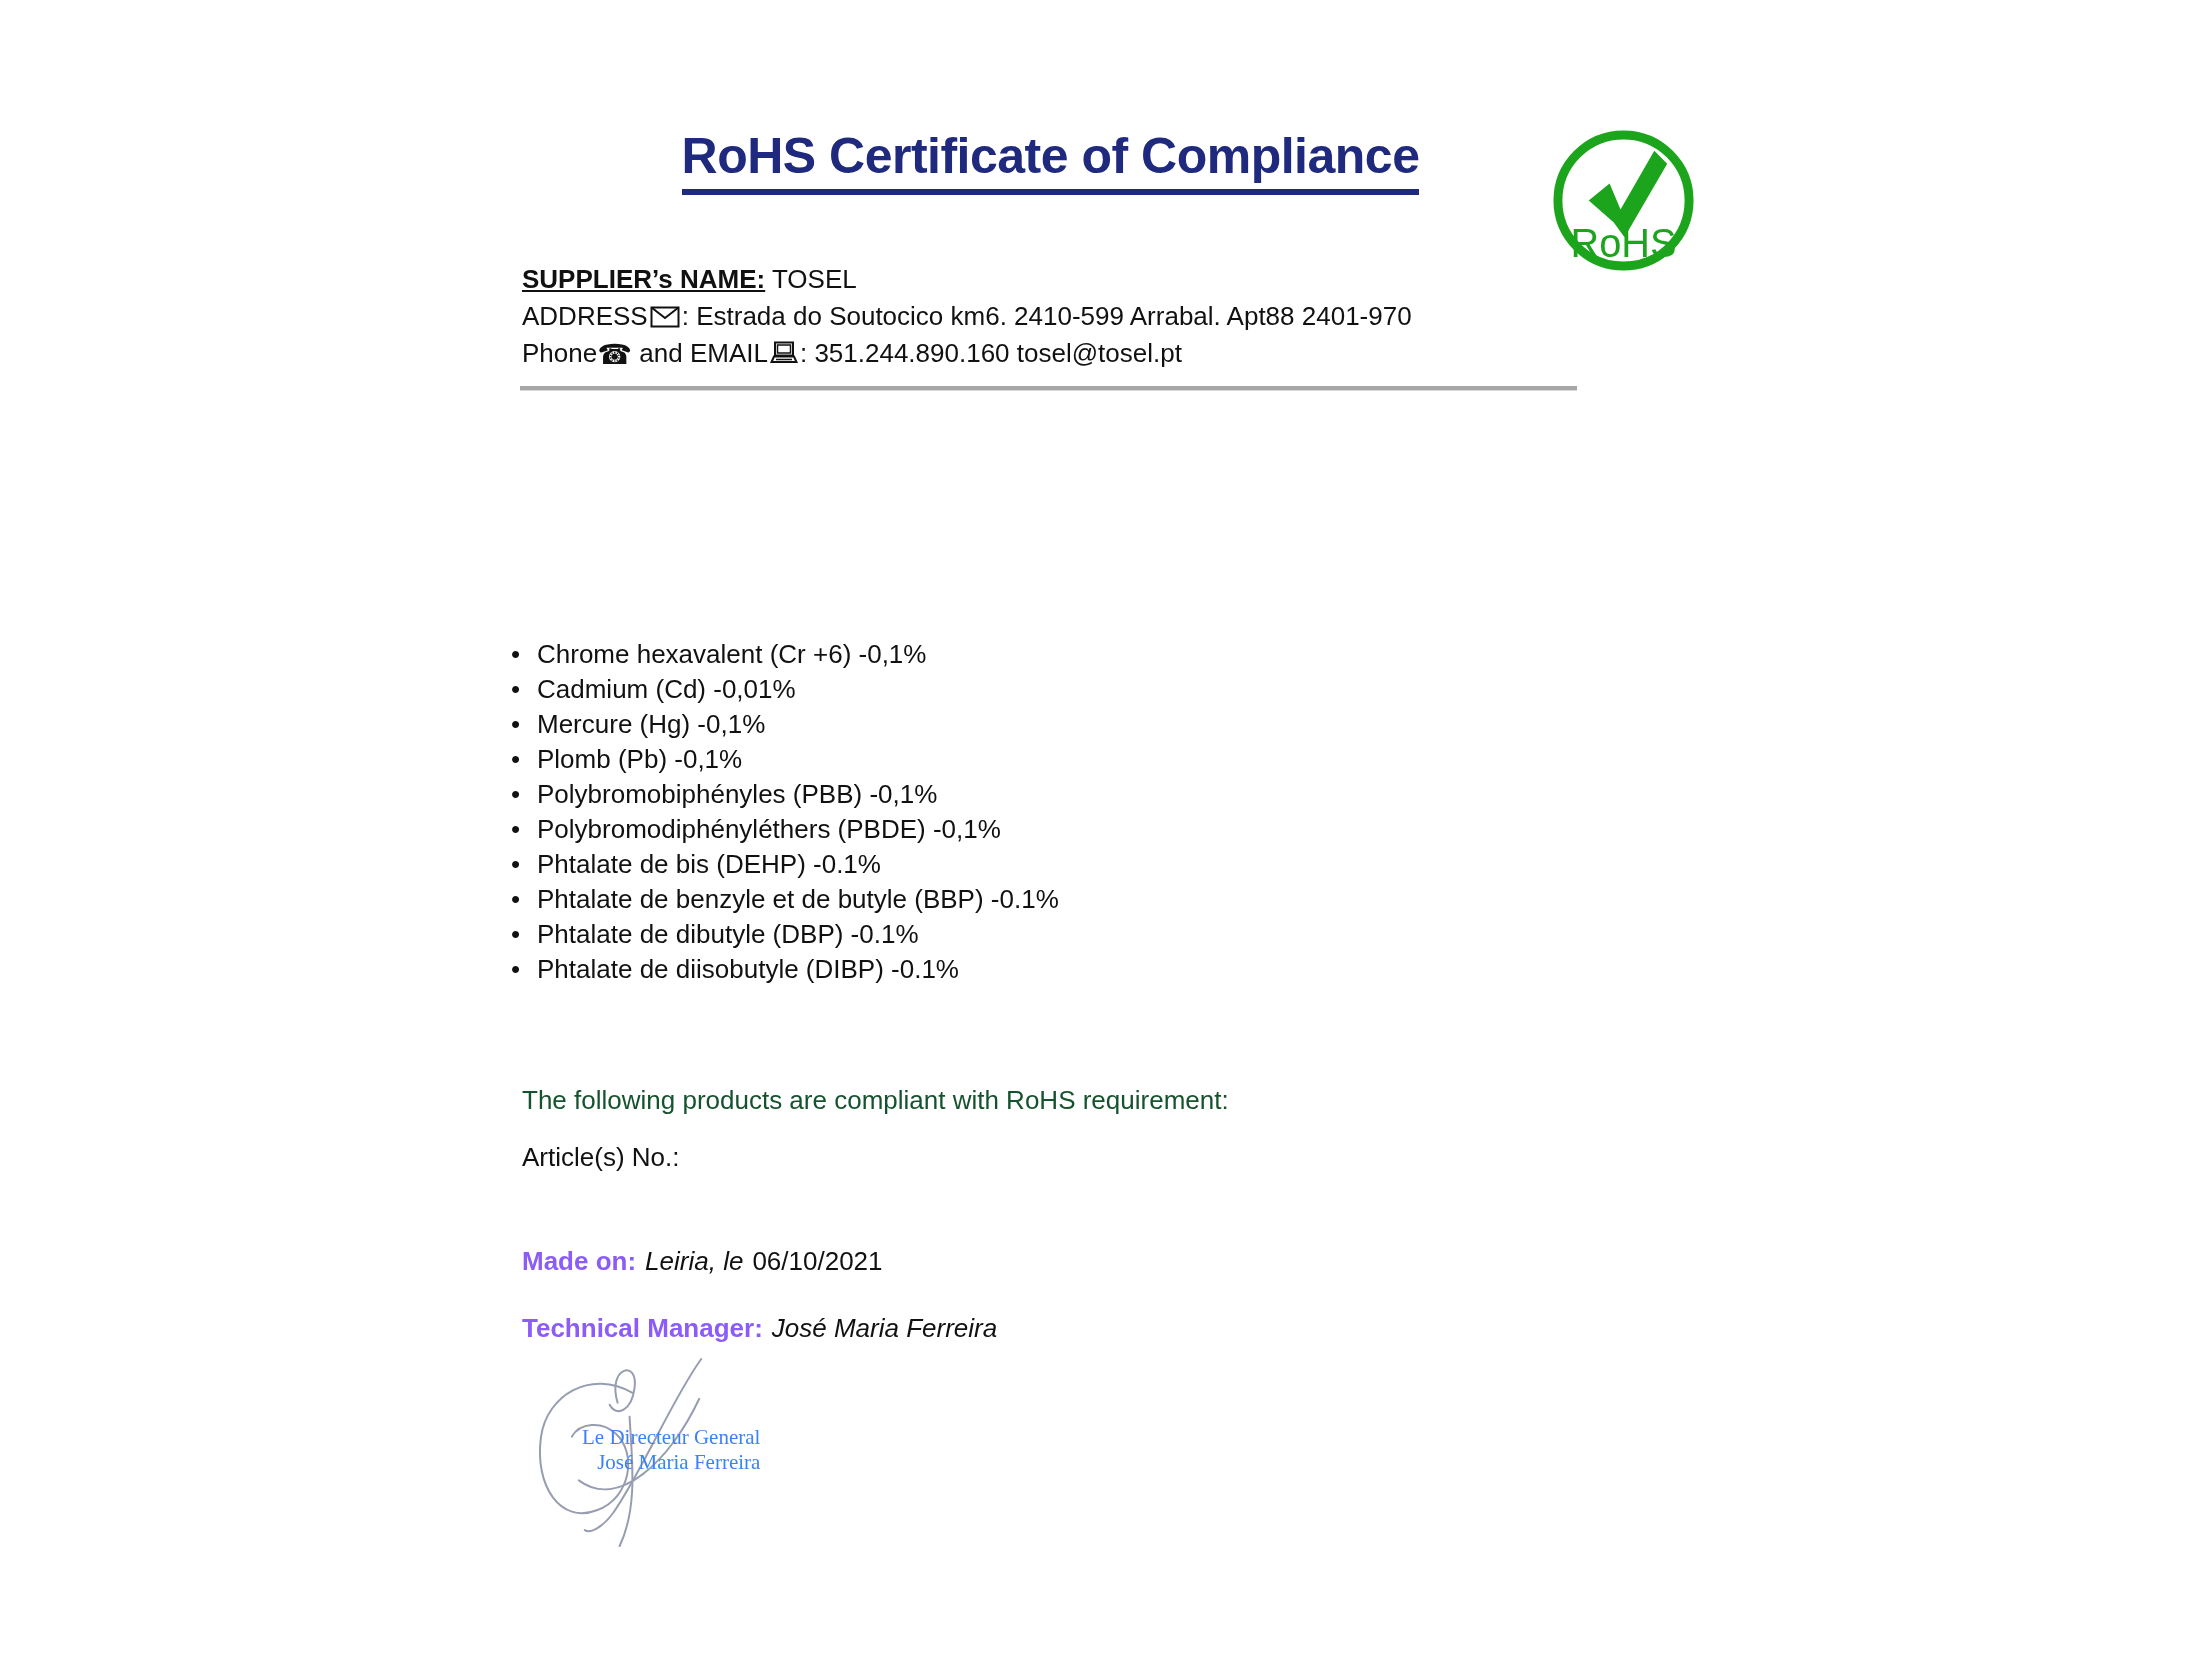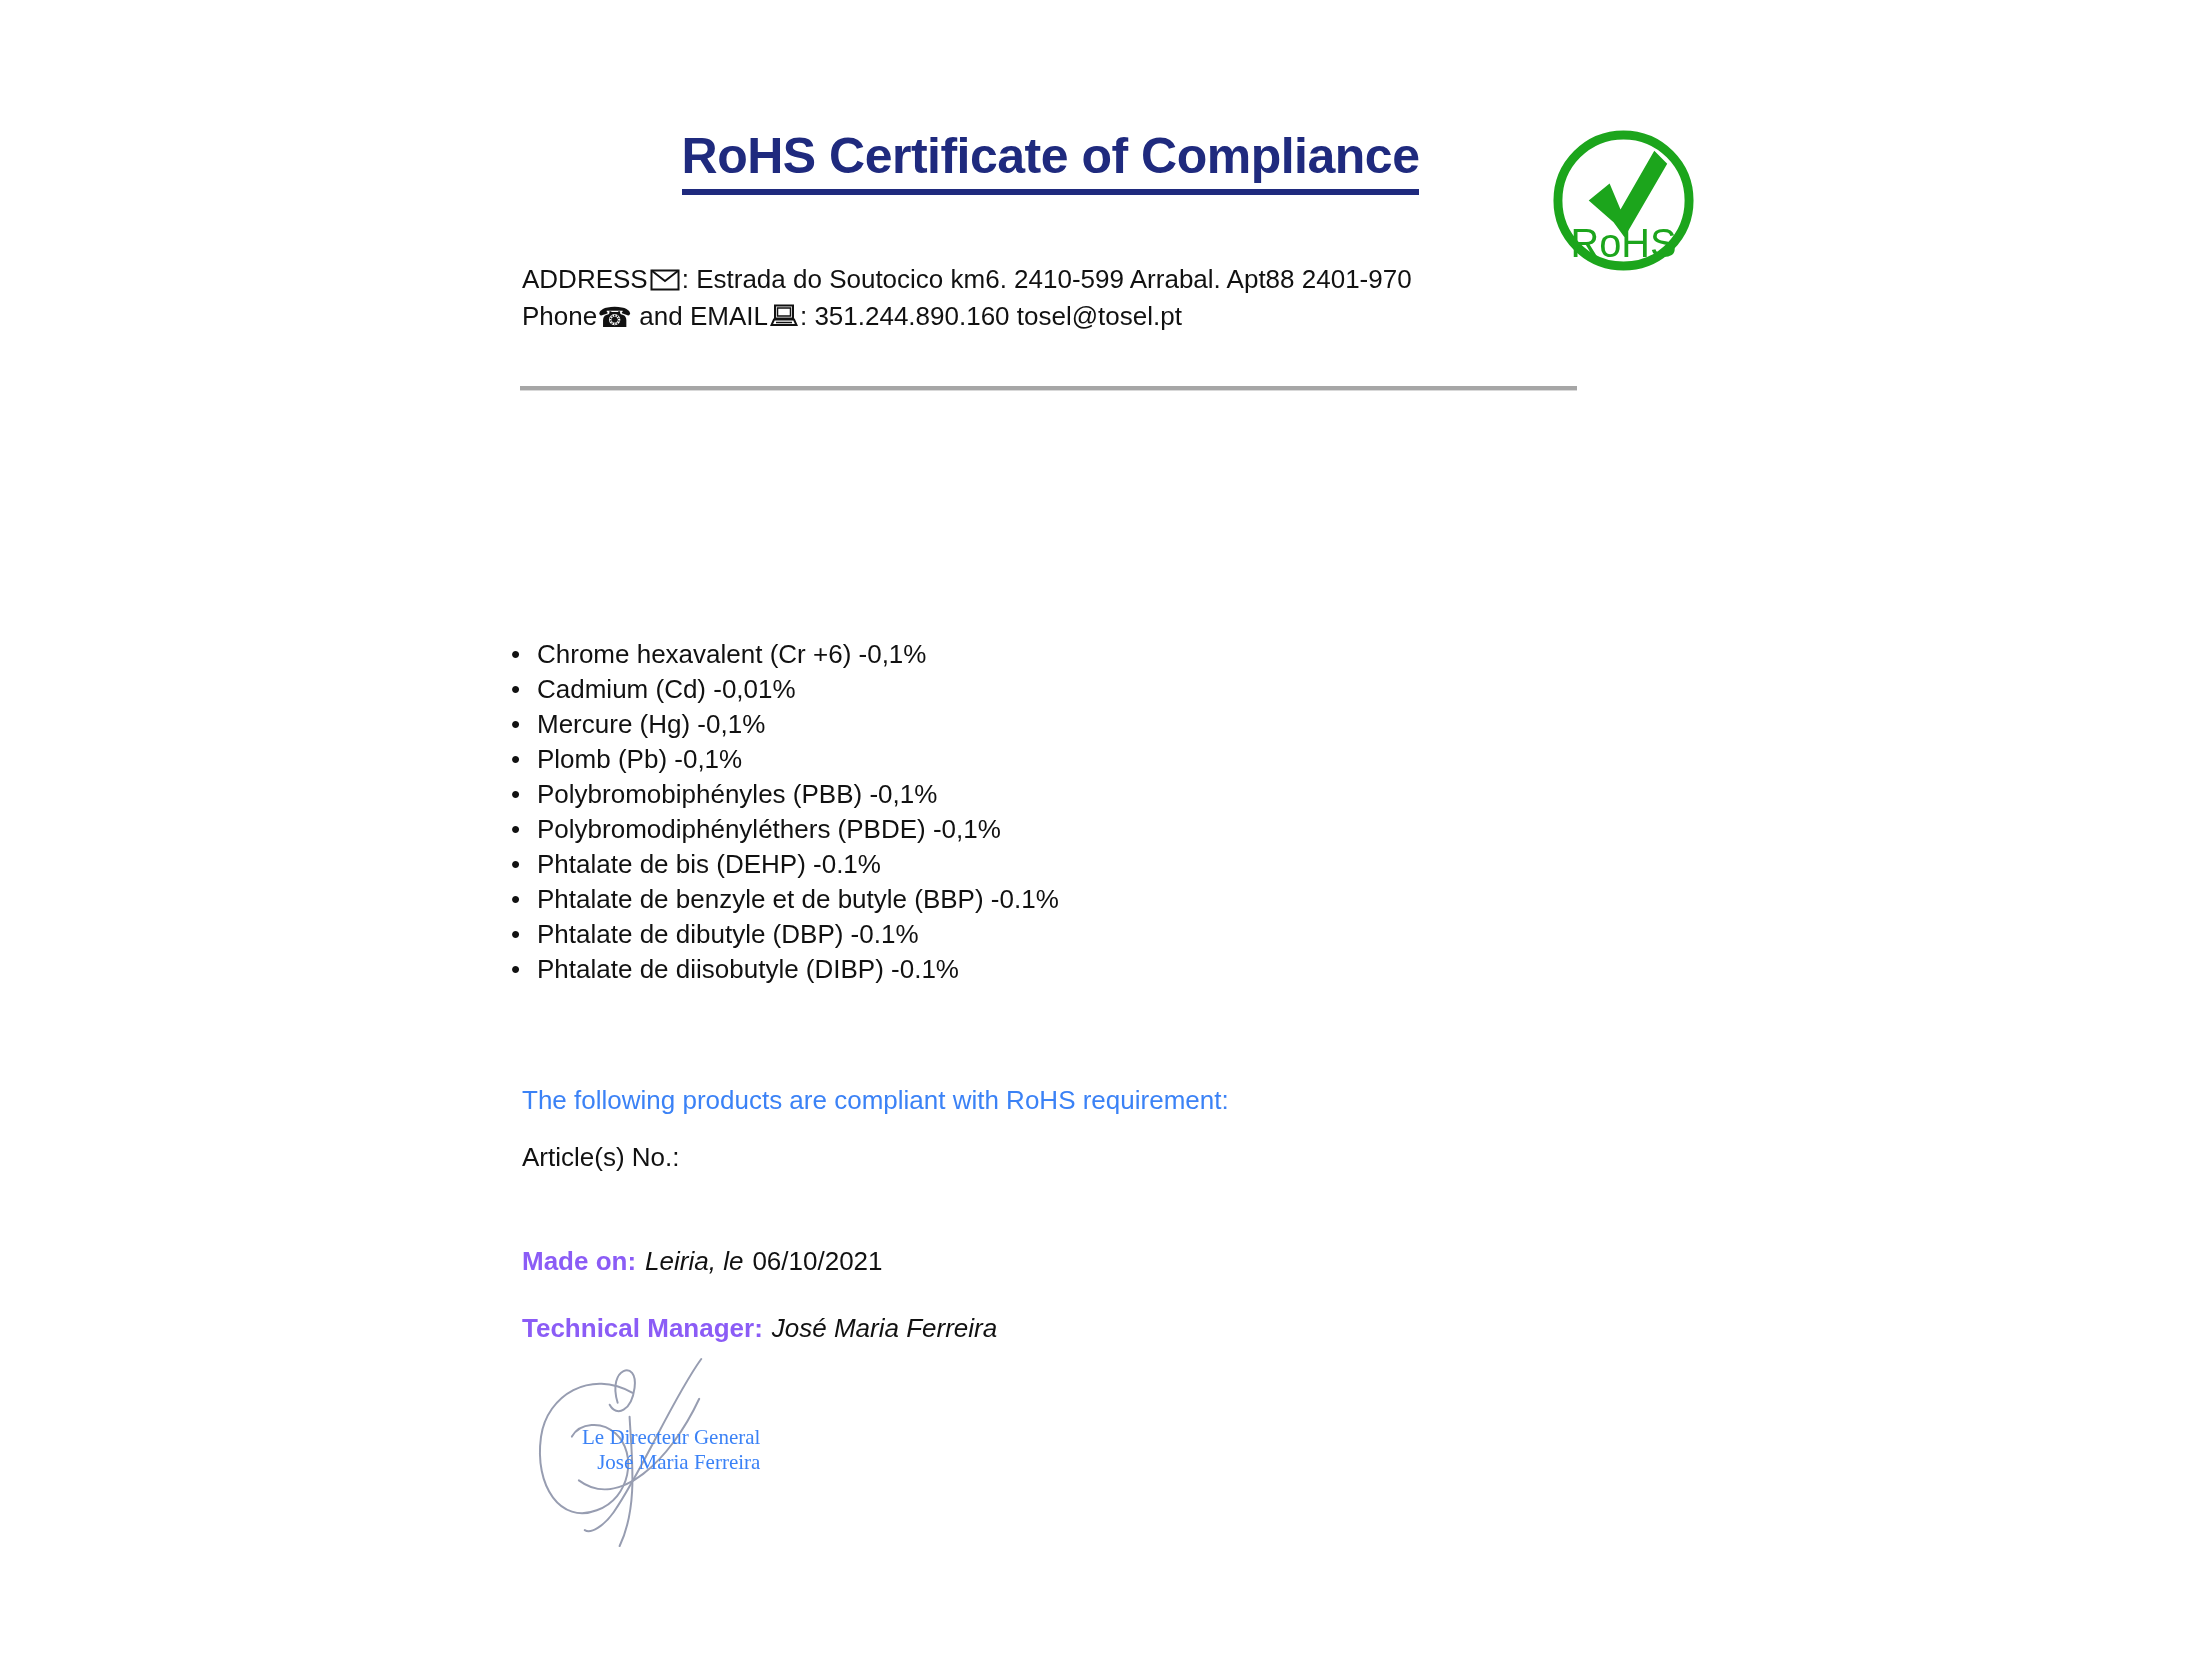--- a/index.html
+++ b/index.html
@@ -33,21 +33,21 @@
   .certify{
     position:absolute;left:521px;top:456px;width:1057px;
     font-size:26px;line-height:36px;color:#2323c8;
     text-align:justify;
   }
   
   .substances{position:absolute;left:511px;top:637px;margin:0;padding:0;list-style:none;font-size:26px;line-height:35px;color:#111;}
   .substances li{position:relative;padding-left:26px;}
   .substances li::before{content:"\2022";position:absolute;left:0;top:0;font-size:26px;}
   
-  .compliance{position:absolute;left:522px;top:1085px;font-size:26px;color:#3b82f6;}
+  .compliance{position:absolute;left:522px;top:1085px;font-size:26px;color:#14532d;}
   .article{position:absolute;left:522px;top:1142px;font-size:26px;color:#111;}
   
   .made-on{position:absolute;left:522px;top:1246px;font-size:26px;color:#111;}
   .manager{position:absolute;left:522px;top:1313px;font-size:26px;color:#111;}
   .navy-bold{color:#8b5cf6;font-weight:bold;}
   .italic{font-style:italic;margin-top:48px;}
   .sp{display:inline-block;width:9px;}
   
   .signature{position:absolute;left:517px;top:1355px;width:299px;height:199px;}
   .sig-scribble{position:absolute;left:0;top:0;}
@@ -66,20 +66,24 @@
     <span class="title">RoHS Certificate of Compliance</span>
   </div>
 
   <svg class="logo" viewBox="0 0 152 152">
     <circle cx="76" cy="76" r="66" fill="none" stroke="#1ca51c" stroke-width="9"></circle>
     <polygon fill="#1ca51c" points="41,76 62,59 73,85 107,26 120,39 77,113 66,98"></polygon>
     <text x="76" y="133" text-anchor="middle" font-size="40" fill="#1ca51c" font-family="Liberation Sans, DejaVu Sans, sans-serif">RoHS</text>
   </svg>
 
   <div class="supplier">
+    <div>
+      <span class="lbl-underline">SUPPLIER’s NAME:</span>
+      <span>TOSEL</span>
+    </div>
     <div>
       <span>ADDRESS</span><svg class="inline-icon" width="30" height="22" viewBox="0 0 30 22">
           <rect x="1.5" y="1.5" width="27" height="19" fill="none" stroke="#111" stroke-width="2"></rect>
           <path d="M1.5,1.5 L15,12 L28.5,1.5" fill="none" stroke="#111" stroke-width="2"></path>
         </svg><span>: </span><span>Estrada do Soutocico km6. 2410-599 Arrabal. Apt88 2401-970</span>
     </div>
     <div>
       <span>Phone</span><span class="phone-glyph">☎</span><span> and EMAIL</span><svg class="inline-icon" width="28" height="24" viewBox="0 0 28 24">
           <rect x="5" y="1.5" width="18" height="13" fill="none" stroke="#111" stroke-width="2"></rect>
           <rect x="7.5" y="4" width="13" height="8" fill="none" stroke="#111" stroke-width="1.5"></rect>

